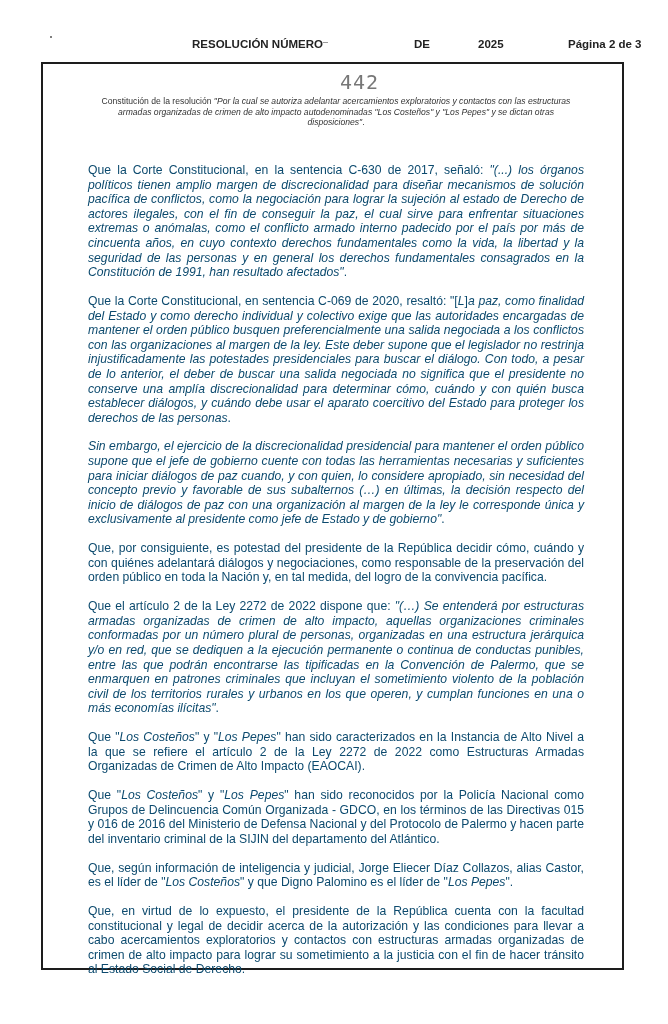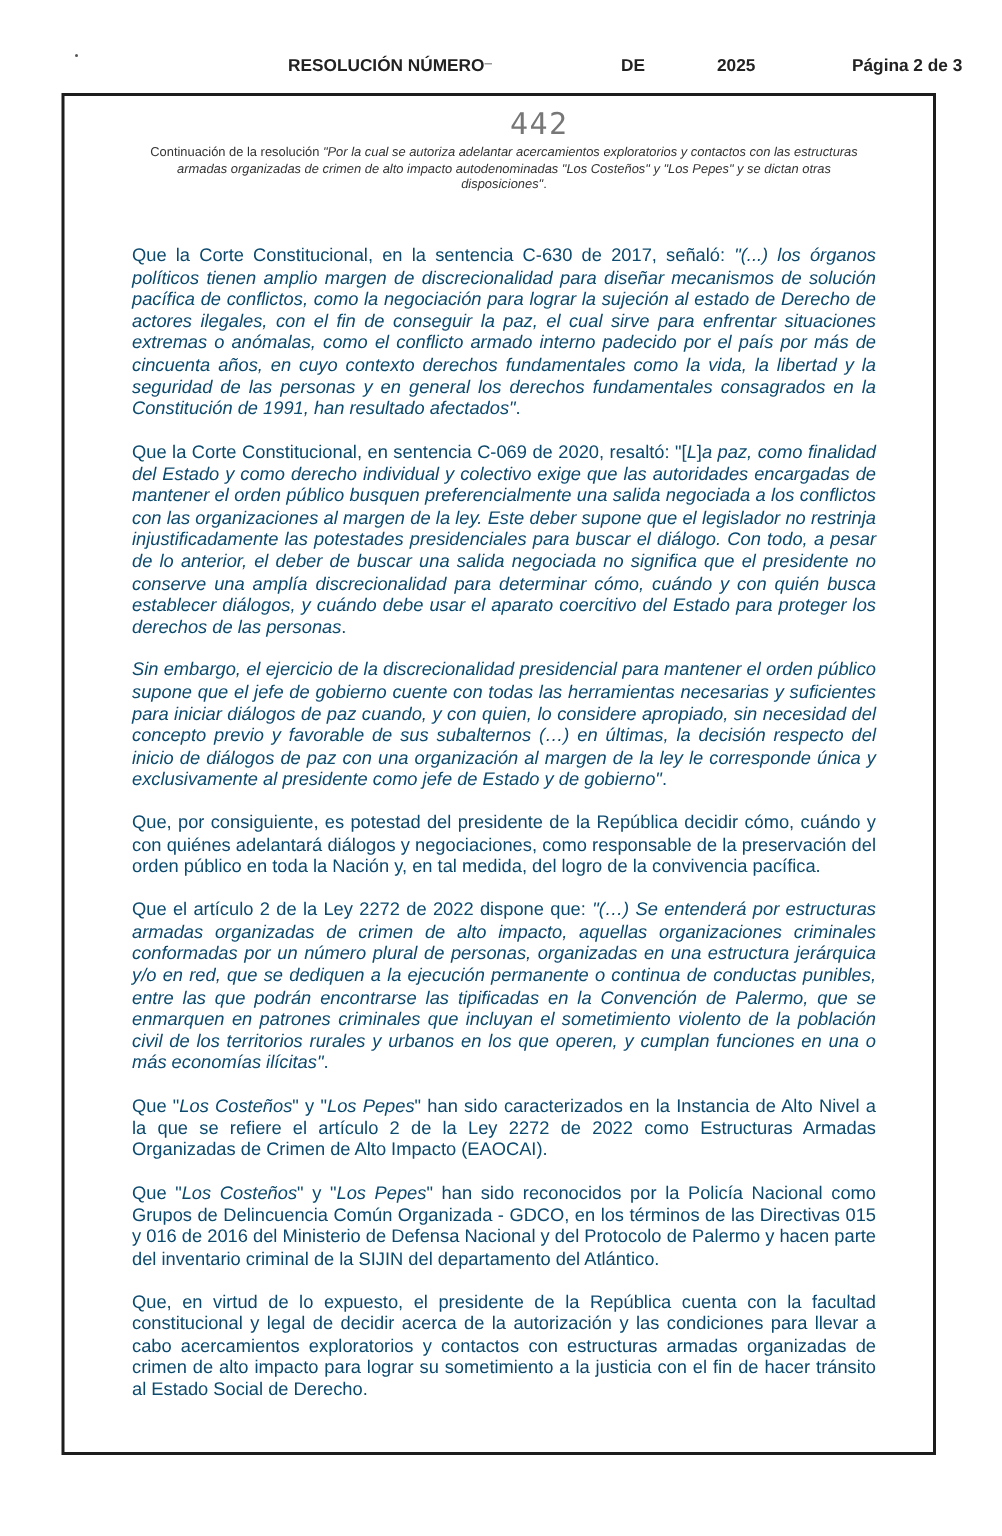--- a/index.html
+++ b/index.html
@@ -96,24 +96,25 @@
   <span class="h-label">RESOLUCIÓN NÚMERO</span>
   <span class="h-dash"></span>
   <span class="h-number">442</span>
   <span class="h-de">DE</span>
   <span class="h-year">2025</span>
   <span class="h-page">Página 2 de 3</span>
 </div>
 
 <div class="frame"></div>
 
-<div class="continuation" id="continuation"><span>Continuación de la resolución </span><em>"Por la cual se autoriza adelantar acercamientos exploratorios y contactos con las estructuras armadas organizadas de crimen de alto impacto autodenominadas "Los Costeños" y "Los Pepes" y se dictan otras disposiciones"</em><span>.</span></div>
+<div class="continuation" id="continuation"><span>Constitución de la resolución </span><em>"Por la cual se autoriza adelantar acercamientos exploratorios y contactos con las estructuras armadas organizadas de crimen de alto impacto autodenominadas "Los Costeños" y "Los Pepes" y se dictan otras disposiciones"</em><span>.</span></div>
 
 <div class="body" id="body">
     <p><span>Que la Corte Constitucional, en la sentencia C-630 de 2017, señaló: </span><em>"(...) los órganos políticos tienen amplio margen de discrecionalidad para diseñar mecanismos de solución pacífica de conflictos, como la negociación para lograr la sujeción al estado de Derecho de actores ilegales, con el fin de conseguir la paz, el cual sirve para enfrentar situaciones extremas o anómalas, como el conflicto armado interno padecido por el país por más de cincuenta años, en cuyo contexto derechos fundamentales como la vida, la libertad y la seguridad de las personas y en general los derechos fundamentales consagrados en la Constitución de 1991, han resultado afectados"</em><span>.</span></p>
     <p><span>Que la Corte Constitucional, en sentencia C-069 de 2020, resaltó: "[</span><em>L</em><span>]</span><em>a paz, como finalidad del Estado y como derecho individual y colectivo exige que las autoridades encargadas de mantener el orden público busquen preferencialmente una salida negociada a los conflictos con las organizaciones al margen de la ley. Este deber supone que el legislador no restrinja injustificadamente las potestades presidenciales para buscar el diálogo. Con todo, a pesar de lo anterior, el deber de buscar una salida negociada no significa que el presidente no conserve una amplía discrecionalidad para determinar cómo, cuándo y con quién busca establecer diálogos, y cuándo debe usar el aparato coercitivo del Estado para proteger los derechos de las personas</em><span>.</span></p>
     <p><em>Sin embargo, el ejercicio de la discrecionalidad presidencial para mantener el orden público supone que el jefe de gobierno cuente con todas las herramientas necesarias y suficientes para iniciar diálogos de paz cuando, y con quien, lo considere apropiado, sin necesidad del concepto previo y favorable de sus subalternos (…) en últimas, la decisión respecto del inicio de diálogos de paz con una organización al margen de la ley le corresponde única y exclusivamente al presidente como jefe de Estado y de gobierno"</em><span>.</span></p>
     <p><span>Que, por consiguiente, es potestad del presidente de la República decidir cómo, cuándo y con quiénes adelantará diálogos y negociaciones, como responsable de la preservación del orden público en toda la Nación y, en tal medida, del logro de la convivencia pacífica.</span></p>
     <p><span>Que el artículo 2 de la Ley 2272 de 2022 dispone que: </span><em>"(…) Se entenderá por estructuras armadas organizadas de crimen de alto impacto, aquellas organizaciones criminales conformadas por un número plural de personas, organizadas en una estructura jerárquica y/o en red, que se dediquen a la ejecución permanente o continua de conductas punibles, entre las que podrán encontrarse las tipificadas en la Convención de Palermo, que se enmarquen en patrones criminales que incluyan el sometimiento violento de la población civil de los territorios rurales y urbanos en los que operen, y cumplan funciones en una o más economías ilícitas"</em><span>.</span></p>
     <p><span>Que "</span><em>Los Costeños</em><span>" y "</span><em>Los Pepes</em><span>" han sido caracterizados en la Instancia de Alto Nivel a la que se refiere el artículo 2 de la Ley 2272 de 2022 como Estructuras Armadas Organizadas de Crimen de Alto Impacto (EAOCAI).</span></p>
     <p><span>Que "</span><em>Los Costeños</em><span>" y "</span><em>Los Pepes</em><span>" han sido reconocidos por la Policía Nacional como Grupos de Delincuencia Común Organizada - GDCO, en los términos de las Directivas 015 y 016 de 2016 del Ministerio de Defensa Nacional y del Protocolo de Palermo y hacen parte del inventario criminal de la SIJIN del departamento del Atlántico.</span></p>
+    <p><span>Que, según información de inteligencia y judicial, Jorge Eliecer Díaz Collazos, alias Castor, es el líder de "</span><em>Los Costeños</em><span>" y que Digno Palomino es el líder de "</span><em>Los Pepes</em><span>".</span></p>
     <p><span>Que, en virtud de lo expuesto, el presidente de la República cuenta con la facultad constitucional y legal de decidir acerca de la autorización y las condiciones para llevar a cabo acercamientos exploratorios y contactos con estructuras armadas organizadas de crimen de alto impacto para lograr su sometimiento a la justicia con el fin de hacer tránsito al Estado Social de Derecho.</span></p>
   </div>
 
 </body></html>

